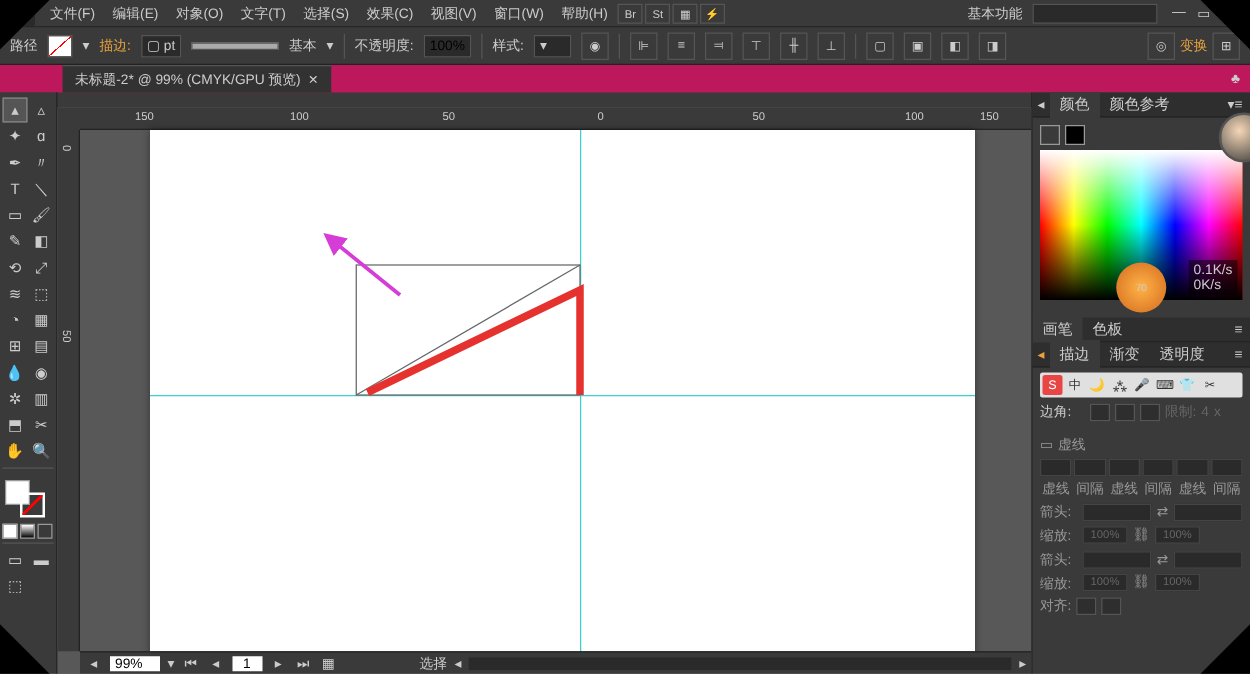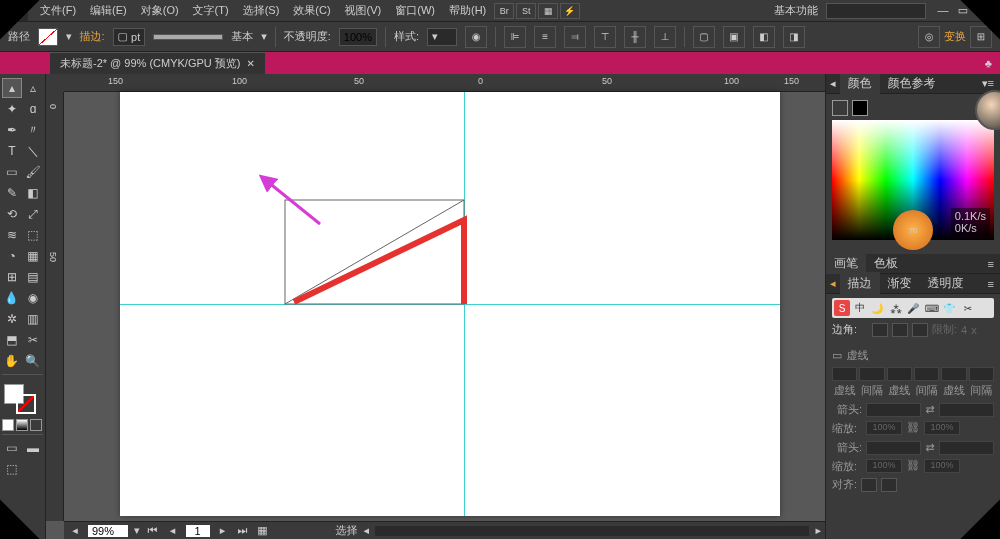--- a/index.html
+++ b/index.html
@@ -42,21 +42,21 @@
   .tool.selected { background: #555; border: 1px solid #888; }
   .tool-sep { grid-column: span 2; height: 1px; background: #555; margin: 2px 0; }
   .fill-stroke { grid-column: span 2; position: relative; height: 32px; margin-top: 4px; }
   .fill-sw { position: absolute; width: 20px; height: 20px; border: 1px solid #999; background: #fff; left: 2px; top: 2px; }
   .stroke-sw { position: absolute; width: 20px; height: 20px; border: 2px solid #fff; background: transparent; left: 14px; top: 12px; }
   .stroke-sw::after { content: ""; position: absolute; inset: 0; background: linear-gradient(to bottom right, transparent 44%, red 44%, red 56%, transparent 56%); }
   .color-row { grid-column: span 2; display: flex; gap: 2px; margin-top: 4px; }
   .mini-sw { width: 12px; height: 12px; border: 1px solid #999; }
   
   
-  .canvas-area { flex: 1; background: #585858; position: relative; overflow: hidden; }
+  .canvas-area { flex: 1; background: #585858; position: relative; overflow: hidden; margin-top: 12px; }
   .ruler-h { position: absolute; top: 0; left: 18px; right: 0; height: 18px; background: #3a3a3a; border-bottom: 1px solid #222; }
   .ruler-v { position: absolute; top: 18px; left: 0; width: 18px; bottom: 18px; background: #3a3a3a; border-right: 1px solid #222; }
   .ruler-corner { position: absolute; top: 0; left: 0; width: 18px; height: 18px; background: #3a3a3a; }
   .ruler-h .tick { position: absolute; top: 2px; font-size: 9px; }
   .ruler-v .tick { position: absolute; left: 2px; font-size: 9px; writing-mode: vertical-rl; }
   .artboard-wrap { position: absolute; top: 18px; left: 18px; right: 0; bottom: 18px; }
   .artboard { position: absolute; background: #fff; box-shadow: 0 0 6px rgba(0,0,0,0.4); }
   .guide { position: absolute; background: #3dd0d0; }
   
   
@@ -85,21 +85,21 @@
   .ime-s { background: #e84545; color: #fff; border-radius: 2px; }
   .row { display: flex; align-items: center; gap: 4px; margin: 3px 0; font-size: 10px; }
   .row .lbl { width: 36px; }
   .row .btn { width: 16px; height: 14px; border: 1px solid #555; background: #2e2e2e; }
   .row .disabled { color: #666; }
   
   .dash-panel { padding: 4px 6px; color: #999; }
   .dash-header { display: flex; align-items: center; gap: 4px; }
   .dash-grid { display: grid; grid-template-columns: repeat(6, 1fr); gap: 2px; margin-top: 4px; font-size: 9px; text-align: center; }
   .dash-grid .val { height: 14px; border: 1px solid #444; background: #2a2a2a; }
-  .arrow-row { display: flex; align-items: center; gap: 4px; margin: 4px 0; text-align: right; }
+  .arrow-row { display: flex; align-items: center; gap: 4px; margin: 4px 0; }
   .arrow-row .sel { flex: 1; height: 14px; border: 1px solid #444; background: #2a2a2a; }
   .scale-row { display: flex; gap: 4px; align-items: flex-start; }
   .scale-row .fld { width: 36px; height: 14px; background: #2a2a2a; border: 1px solid #444; font-size: 9px; text-align: center; color: #666; }
   
   
   .avatar { position: absolute; right: -15px; top: 90px; width: 40px; height: 40px; border-radius: 50%; background: radial-gradient(circle at 40% 35%, #f5d7b8, #333); border: 2px solid #555; }
   
   
   .corner-cut { position: absolute; width: 56px; height: 56px; background: #000; transform: rotate(45deg); }
   .cut-tl { top: -28px; left: -28px; }

